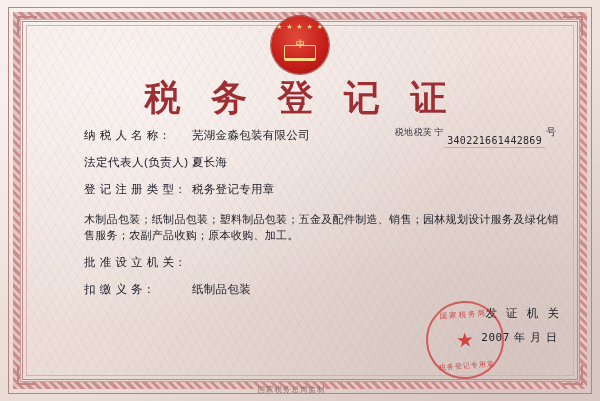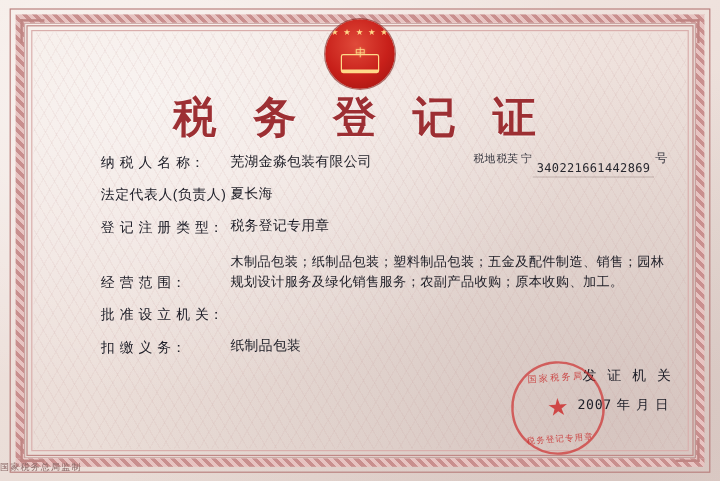--- a/index.html
+++ b/index.html
@@ -276,20 +276,21 @@
     font-size: 7px;
     letter-spacing: 1px;
     color: rgba(200,35,35,0.85);
   }
 
   .bottom-note {
     position: absolute;
     left: 0;
     right: 17px;
     bottom: 6px;
+    text-align: center;
     font-size: 7.5px;
     color: #8d6a68;
     letter-spacing: 1px;
   }
 
   .corner {
     position: absolute;
     width: 18px;
     height: 18px;
     border: 2px solid #bf8583;
@@ -338,21 +339,20 @@
     </div>
     <div class="field-row">
       <div class="field-label">法定代表人(负责人)：</div>
       <div class="field-value">夏长海</div>
     </div>
     <div class="field-row row-gap-big">
       <div class="field-label">登 记 注 册 类 型：</div>
       <div class="field-value">税务登记专用章</div>
     </div>
     <div class="field-row scope-row">
-      <div class="field-label">经 营 范 围：</div>
       <div class="field-value small">木制品包装；纸制品包装；塑料制品包装；五金及配件制造、销售；园林规划设计服务及绿化销售服务；农副产品收购；原本收购、加工。</div>
     </div>
     <div class="field-row">
       <div class="field-label">批 准 设 立 机 关：</div>
       <div class="field-value"></div>
     </div>
     <div class="field-row">
       <div class="field-label">扣 缴 义 务：</div>
       <div class="field-value">纸制品包装</div>
     </div>

